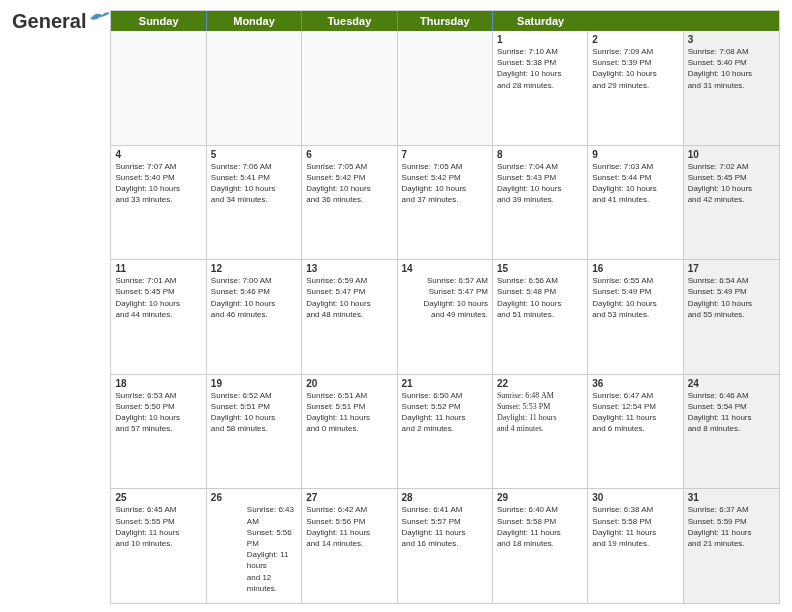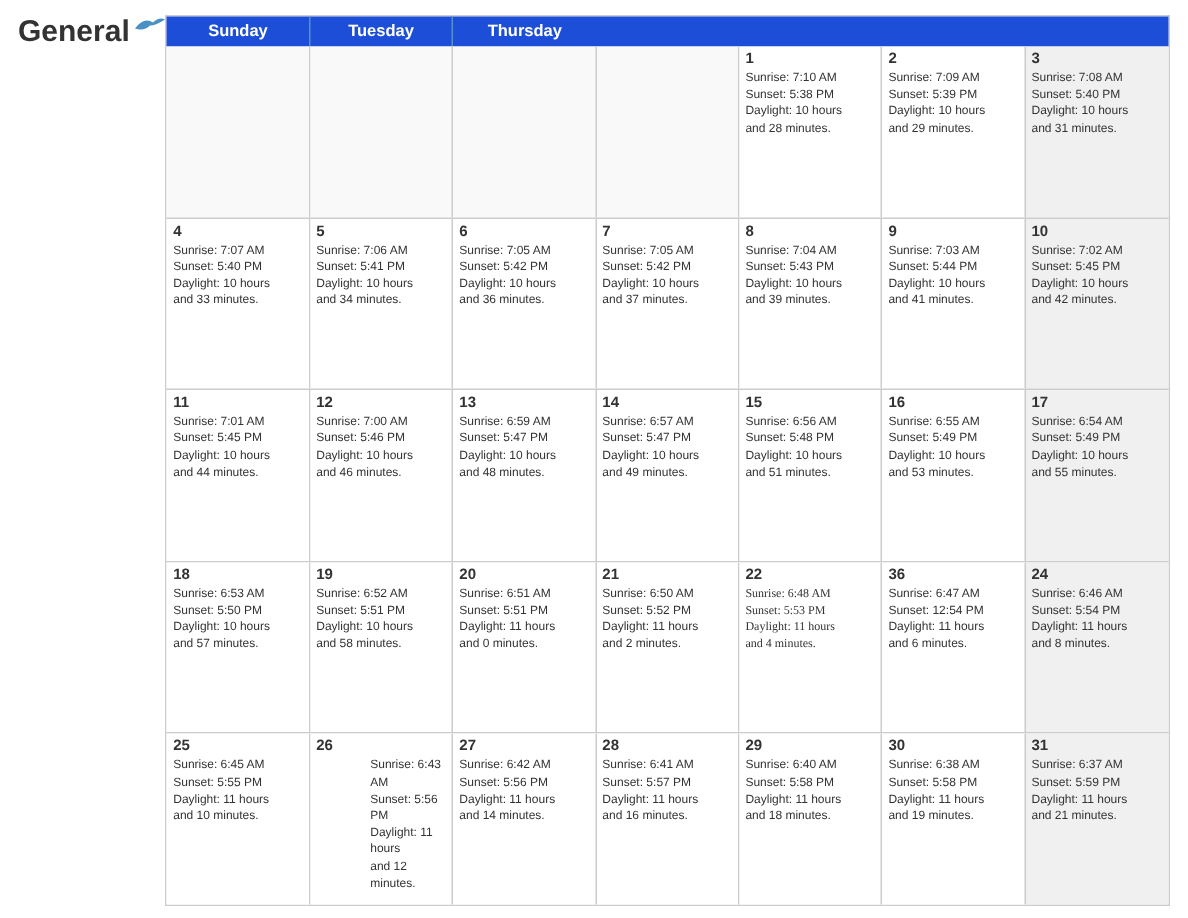--- a/index.html
+++ b/index.html
@@ -42,21 +42,21 @@
     }
     .calendar {
       flex: 1;
       display: flex;
       flex-direction: column;
       border: 1px solid #ccc;
     }
     .cal-header {
       display: grid;
       grid-template-columns: repeat(7, 1fr);
-      background: #1d4ed8;
+      background: #4d7c0f;
     }
     .cal-header-cell {
       color: #fff;
       font-size: 11px;
       font-weight: bold;
       text-align: center;
       padding: 4px 2px;
       border-right: 1px solid #5590cc;
     }
     .cal-header-cell:last-child { border-right: none; }
@@ -113,22 +113,24 @@
     </div>
     <div class="title-block">
       <div class="month-year"></div>
       <div class="location"></div>
     </div>
   </div>
 
   <div class="calendar">
     <div class="cal-header">
     <div class="cal-header-cell">Sunday</div>
+        <div class="cal-header-cell">Monday</div>
         <div class="cal-header-cell">Tuesday</div>
         <div class="cal-header-cell">Thursday</div>
+        <div class="cal-header-cell">Saturday</div>
       </div>
     <div class="cal-body">
     <div class="cal-row">
           <div class="cal-cell empty"></div>
           <div class="cal-cell empty"></div>
           <div class="cal-cell empty"></div>
           <div class="cal-cell empty"></div>
           <div class="cal-cell">
             <span class="day-num">1</span>
             <div class="cell-info" style="white-space: pre-line;">Sunrise: 7:10 AM
@@ -219,21 +221,21 @@
           </div>
           <div class="cal-cell">
             <span class="day-num">13</span>
             <div class="cell-info" style="white-space: pre-line;">Sunrise: 6:59 AM
 Sunset: 5:47 PM
 Daylight: 10 hours
 and 48 minutes.</div>
           </div>
           <div class="cal-cell">
             <span class="day-num">14</span>
-            <div class="cell-info" style="white-space: pre-line;">Sunrise: 6:57 AM
+            <div class="cell-info" style="white-space: pre-line; text-align: right;">Sunrise: 6:57 AM
 Sunset: 5:47 PM
 Daylight: 10 hours
 and 49 minutes.</div>
           </div>
           <div class="cal-cell">
             <span class="day-num">15</span>
             <div class="cell-info" style="white-space: pre-line;">Sunrise: 6:56 AM
 Sunset: 5:48 PM
 Daylight: 10 hours
 and 51 minutes.</div>

